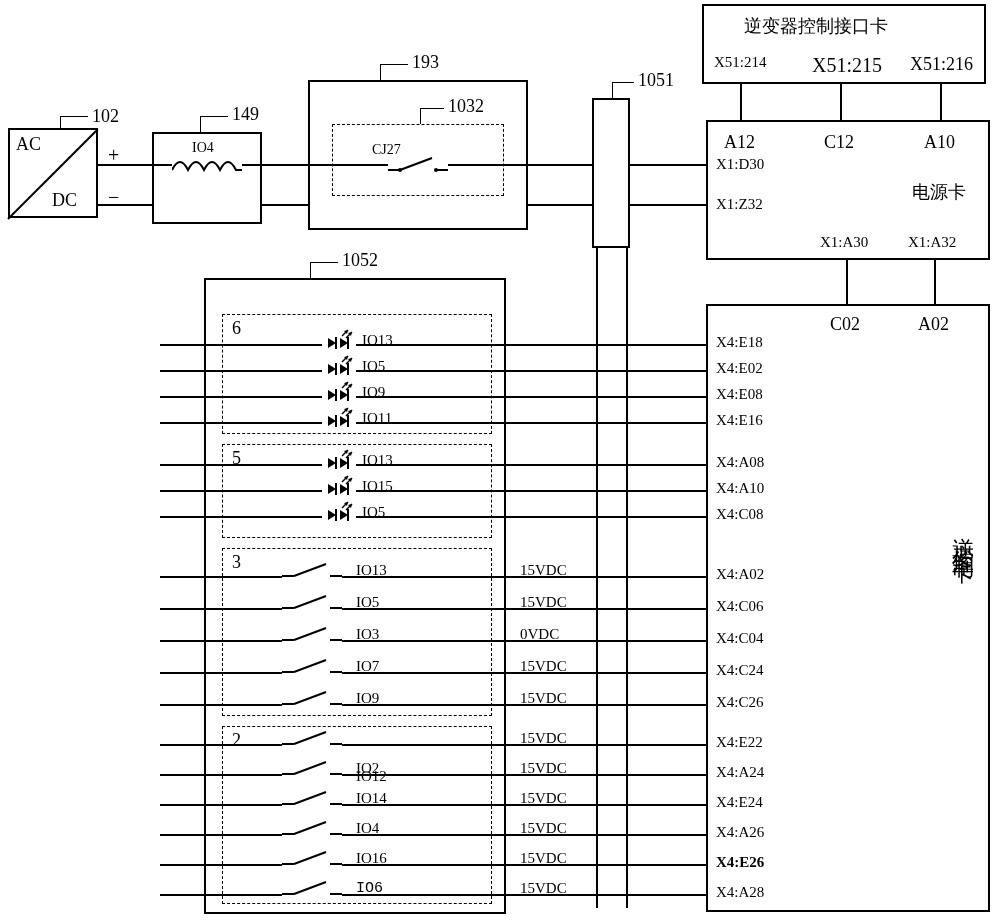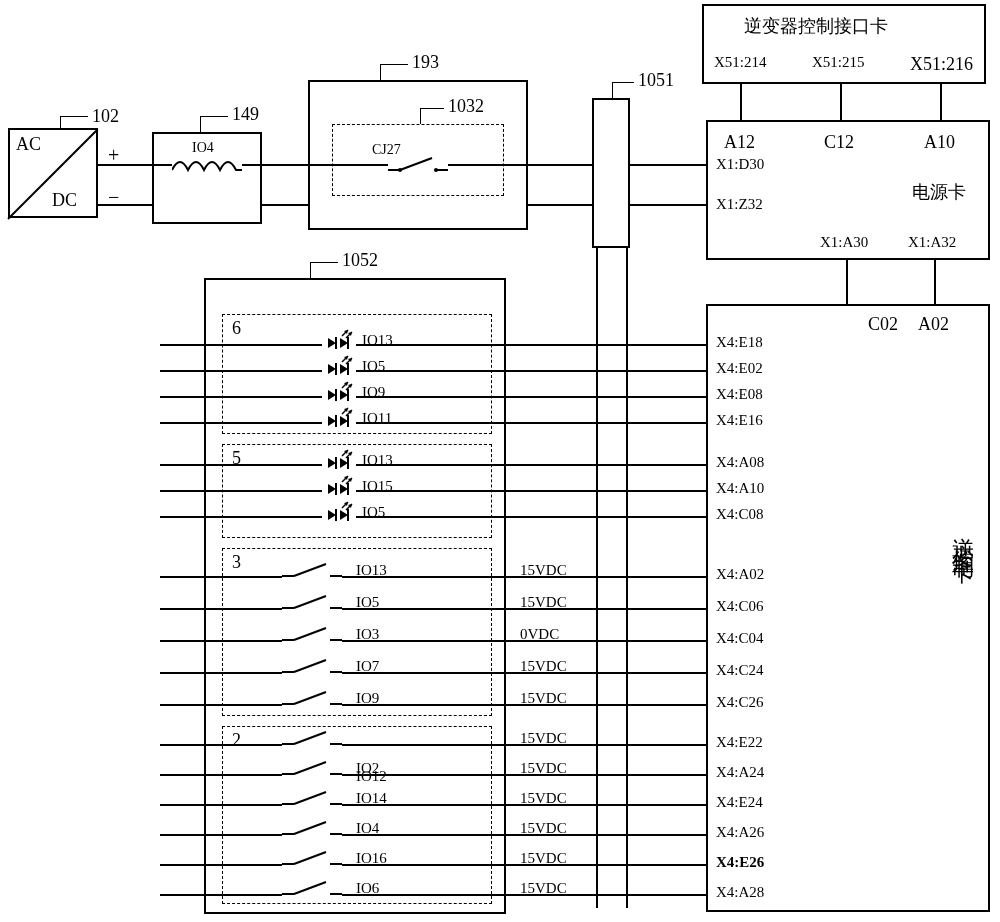--- a/index.html
+++ b/index.html
@@ -131,21 +131,21 @@
 <div class="box" style="left:592px; top:98px; width:38px; height:150px;"></div>
 <div class="leader" style="left:612px; top:82px; width:22px; height:16px;"></div>
 <span class="label" style="left:638px; top:70px;">1051</span>
 
 <div class="hline" style="left:630px; top:164px; width:76px;"></div>
 <div class="hline" style="left:630px; top:204px; width:76px;"></div>
 
 <div class="box" style="left:702px; top:4px; width:284px; height:80px;"></div>
 <span class="label" style="left:744px; top:14px;">逆变器控制接口卡</span>
 <span class="label" style="left:714px; top:54px; font-size:15px;">X51:214</span>
-<span class="label" style="left:812px; top:54px; font-size:15px;">X51:215</span>
+<span class="label" style="left:812px; top:54px; font-size:20px;">X51:215</span>
 <span class="label" style="left:910px; top:54px; font-size:18px;">X51:216</span>
 
 <div class="vline" style="left:740px; top:84px; height:36px;"></div>
 <div class="vline" style="left:840px; top:84px; height:36px;"></div>
 <div class="vline" style="left:940px; top:84px; height:36px;"></div>
 
 <div class="box" style="left:706px; top:120px; width:284px; height:140px;"></div>
 <span class="label" style="left:912px; top:180px;">电源卡</span>
 <span class="label" style="left:724px; top:132px;">A12</span>
 <span class="label" style="left:824px; top:132px;">C12</span>
@@ -153,21 +153,21 @@
 <span class="label" style="left:716px; top:156px; font-size:15px;">X1:D30</span>
 <span class="label" style="left:716px; top:196px; font-size:15px;">X1:Z32</span>
 <span class="label" style="left:820px; top:234px; font-size:15px;">X1:A30</span>
 <span class="label" style="left:908px; top:234px; font-size:15px;">X1:A32</span>
 
 <div class="vline" style="left:846px; top:260px; height:44px;"></div>
 <div class="vline" style="left:934px; top:260px; height:44px;"></div>
 
 <div class="box" style="left:706px; top:304px; width:284px; height:608px;"></div>
 <span class="label vtext" style="left:948px; top:520px; font-size:22px;">逆变控制卡</span>
-<span class="label" style="left:868px; top:314px;text-align:right;">C02</span>
+<span class="label" style="left:830px; top:314px;text-align:right;">C02</span>
 <span class="label" style="left:918px; top:314px;">A02</span>
 
 <div class="box" style="left:204px; top:278px; width:302px; height:636px;"></div>
 <div class="leader" style="left:310px; top:262px; width:28px; height:16px;"></div>
 <span class="label" style="left:342px; top:250px;">1052</span>
 
 <div class="vline" style="left:596px; top:248px; height:660px;"></div>
 <div class="vline" style="left:626px; top:248px; height:660px;"></div>
 
 <div class="dashbox" style="left:222px; top:314px; width:270px; height:120px;"></div>
@@ -409,17 +409,17 @@
 <span class="label" style="left:520px;top:850px;font-size:15px;">15VDC</span>
 <div class="hline" style="left:506px;top:864px;width:200px;"></div>
 <span class="label" style="left:716px;top:854px;font-size:15px;font-weight:bold;">X4:E26</span>
 <div class="hline" style="left:160px;top:894px;width:62px;"></div>
 <div class="hline" style="left:222px;top:894px;width:60px;"></div>
 <div class="sw" style="left:282px;top:880px;"><svg viewBox="0 0 60 20">
       <line x1="0" y1="14" x2="12" y2="14" stroke="#000" stroke-width="2"></line>
       <line x1="12" y1="14" x2="44" y2="2" stroke="#000" stroke-width="2"></line>
       <line x1="48" y1="14" x2="60" y2="14" stroke="#000" stroke-width="2"></line>
     </svg></div>
-<span class="label" style="left:356px;top:880px;font-size:15px;">IO6</span>
+<span class="label" style="left:356px;top:880px;font-size:15px;font-family:Liberation Mono, monospace;">IO6</span>
 <div class="hline" style="left:342px;top:894px;width:164px;"></div>
 <span class="label" style="left:520px;top:880px;font-size:15px;">15VDC</span>
 <div class="hline" style="left:506px;top:894px;width:200px;"></div>
 <span class="label" style="left:716px;top:884px;font-size:15px;text-align:center;">X4:A28</span>
 
 </body></html>

